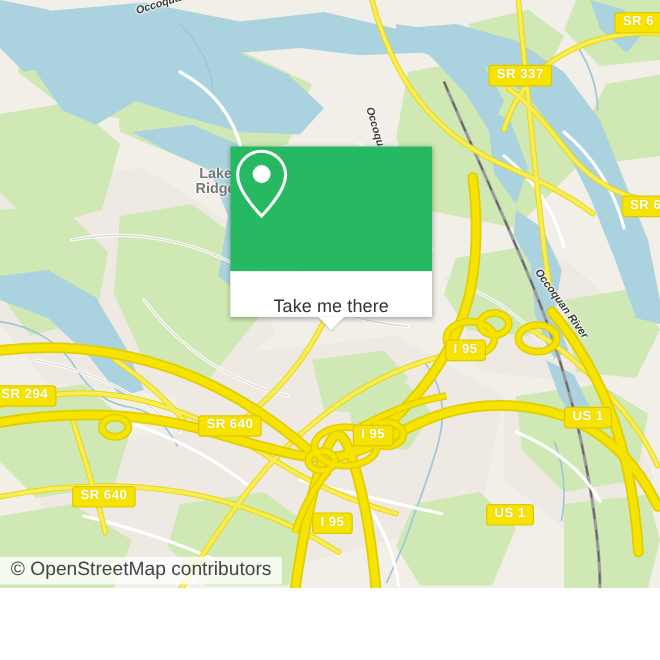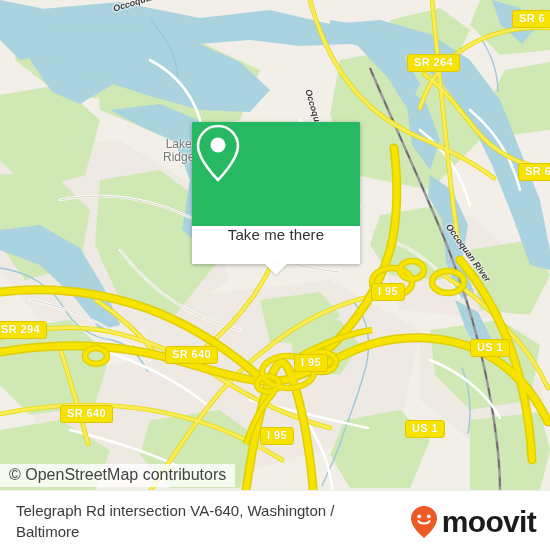--- a/index.html
+++ b/index.html
@@ -43,21 +43,21 @@
   .water-label{
     color:#3b3b3b;
     font-size:9px;
     font-style:italic;
     font-weight:bold;
     text-shadow:0 0 2px #fff,0 0 2px #fff,0 0 3px #fff;
   }
   .place-label{
     color:#777777;
     font-size:12px;
-    font-weight:normal;
+    font-weight:bold;
     line-height:13px;
     text-align:center;
     text-shadow:0 0 2px #fff,0 0 2px #fff,0 0 3px #fff;
   }
 
   
   #card{
     position:absolute;
     left:192px;top:122px;
     width:168px;
@@ -67,21 +67,21 @@
   }
   #card-top{
     height:104px;
     background:#27b862;
     display:flex;align-items:center;justify-content:center;
     border-radius:1px 1px 0 0;
   }
   #card-bottom{
     height:38px;
     background:#ffffff;
-    display:flex;align-items:flex-start;justify-content:center;
+    display:flex;align-items:flex-end;justify-content:center;
     border-radius:0 0 1px 1px;
     position:relative;
   }
   #card-label{
     color:#333333;
     font-size:15px;
     letter-spacing:.1px;
   }
   #card-tail{
     position:absolute;
@@ -323,21 +323,21 @@
     <div class="maplabel water-label" style="left:112px;top:4px;transform:rotate(-17deg);transform-origin:left top;">Occoquan River</div>
     <div class="maplabel water-label" style="left:313px;top:88px;transform:rotate(74deg);transform-origin:left top;">Occoquan</div>
     <div class="maplabel water-label" style="left:452px;top:222px;transform:rotate(54deg);transform-origin:left top;">Occoquan River</div>
 
     <div class="maplabel place-label" style="left:163px;top:138px;">
       <div>Lake</div>
       <div>Ridge</div>
     </div>
 
     <div class="shield" style="left:512px;top:10px;">SR 6</div>
-    <div class="shield" style="left:407px;top:54px;">SR 264</div>
+    <div class="shield" style="left:407px;top:54px;">SR 337</div>
     <div class="shield" style="left:518px;top:163px;">SR 6</div>
     <div class="shield" style="left:371px;top:283px;">I 95</div>
     <div class="shield" style="left:-6px;top:321px;">SR 294</div>
     <div class="shield" style="left:165px;top:346px;">SR 640</div>
     <div class="shield" style="left:294px;top:354px;">I 95</div>
     <div class="shield" style="left:470px;top:339px;">US 1</div>
     <div class="shield" style="left:60px;top:405px;">SR 640</div>
     <div class="shield" style="left:405px;top:420px;">US 1</div>
     <div class="shield" style="left:260px;top:427px;">I 95</div>
 
@@ -351,26 +351,14 @@
       <div id="card-bottom">
         <span id="card-label">Take me there</span>
         <div id="card-tail"></div>
       </div>
     </div>
 
     <div id="attribution">© OpenStreetMap contributors</div>
 
   </div>
 
-  <div id="footer">
-    <div id="footer-caption">Telegraph Rd intersection VA-640, Washington / Baltimore</div>
-    <div id="brand">
-      <svg width="32" height="34" viewBox="0 0 32 34">
-        <path d="M16 1 C8.8 1 3 6.6 3 13.6 C3 22.8 16 33 16 33 C16 33 29 22.8 29 13.6 C29 6.6 23.2 1 16 1 Z" fill="#ec5b25"></path>
-        <circle cx="11.2" cy="11.4" r="1.9" fill="#ffffff"></circle>
-        <circle cx="20.8" cy="11.4" r="1.9" fill="#ffffff"></circle>
-        <path d="M10.5 16.2 C12.4 19.2 19.6 19.2 21.5 16.2" fill="none" stroke="#ffffff" stroke-width="2.1" stroke-linecap="round"></path>
-      </svg>
-      <span id="brand-word">moovit</span>
-    </div>
-  </div>
 
 </div>
 
 </body></html>

